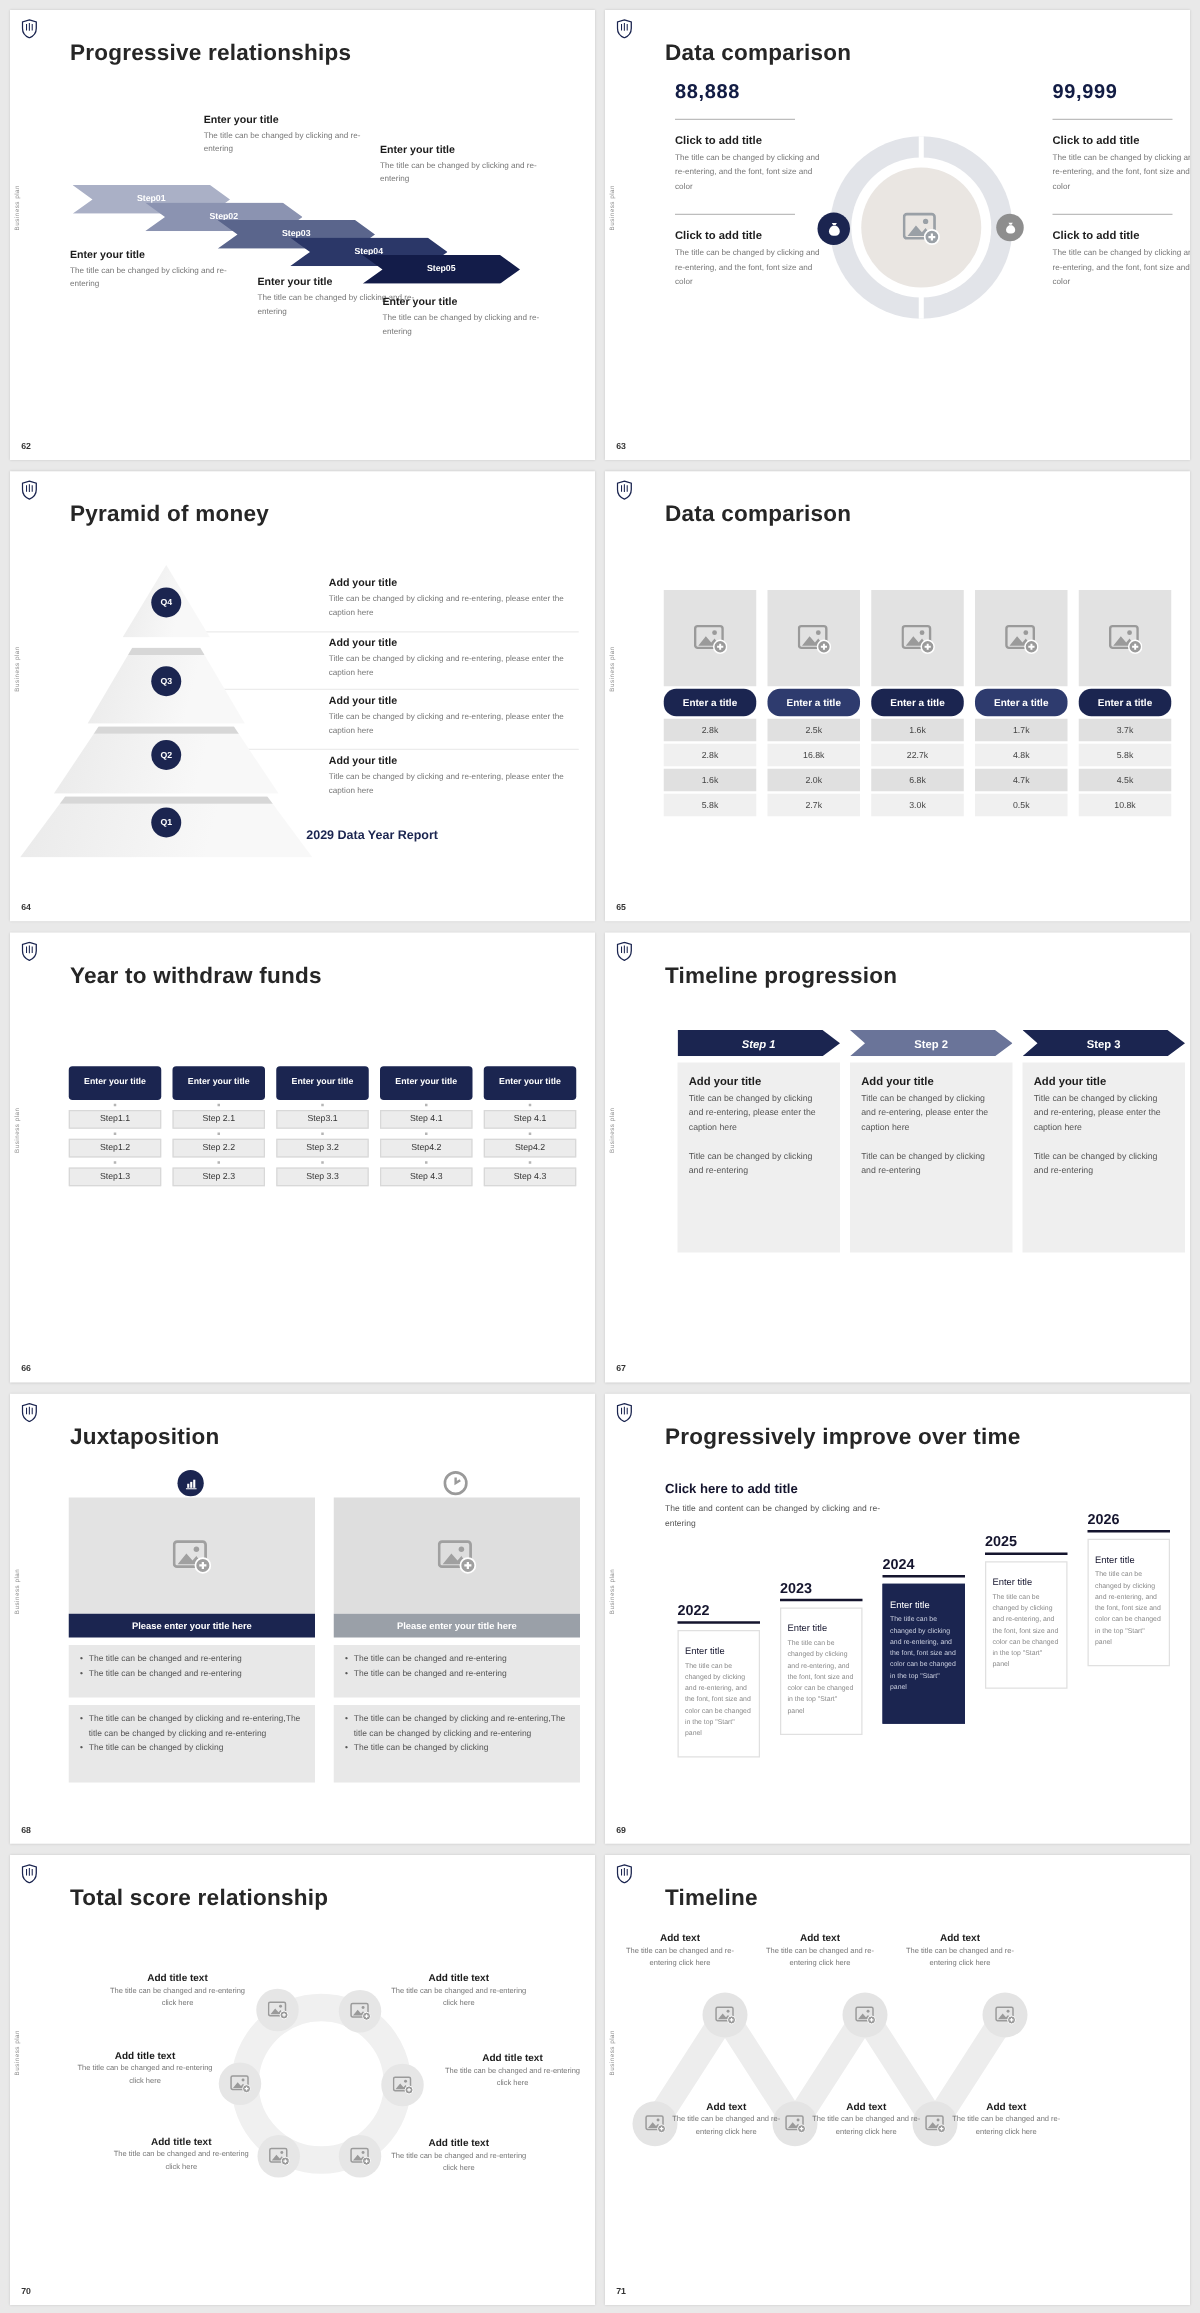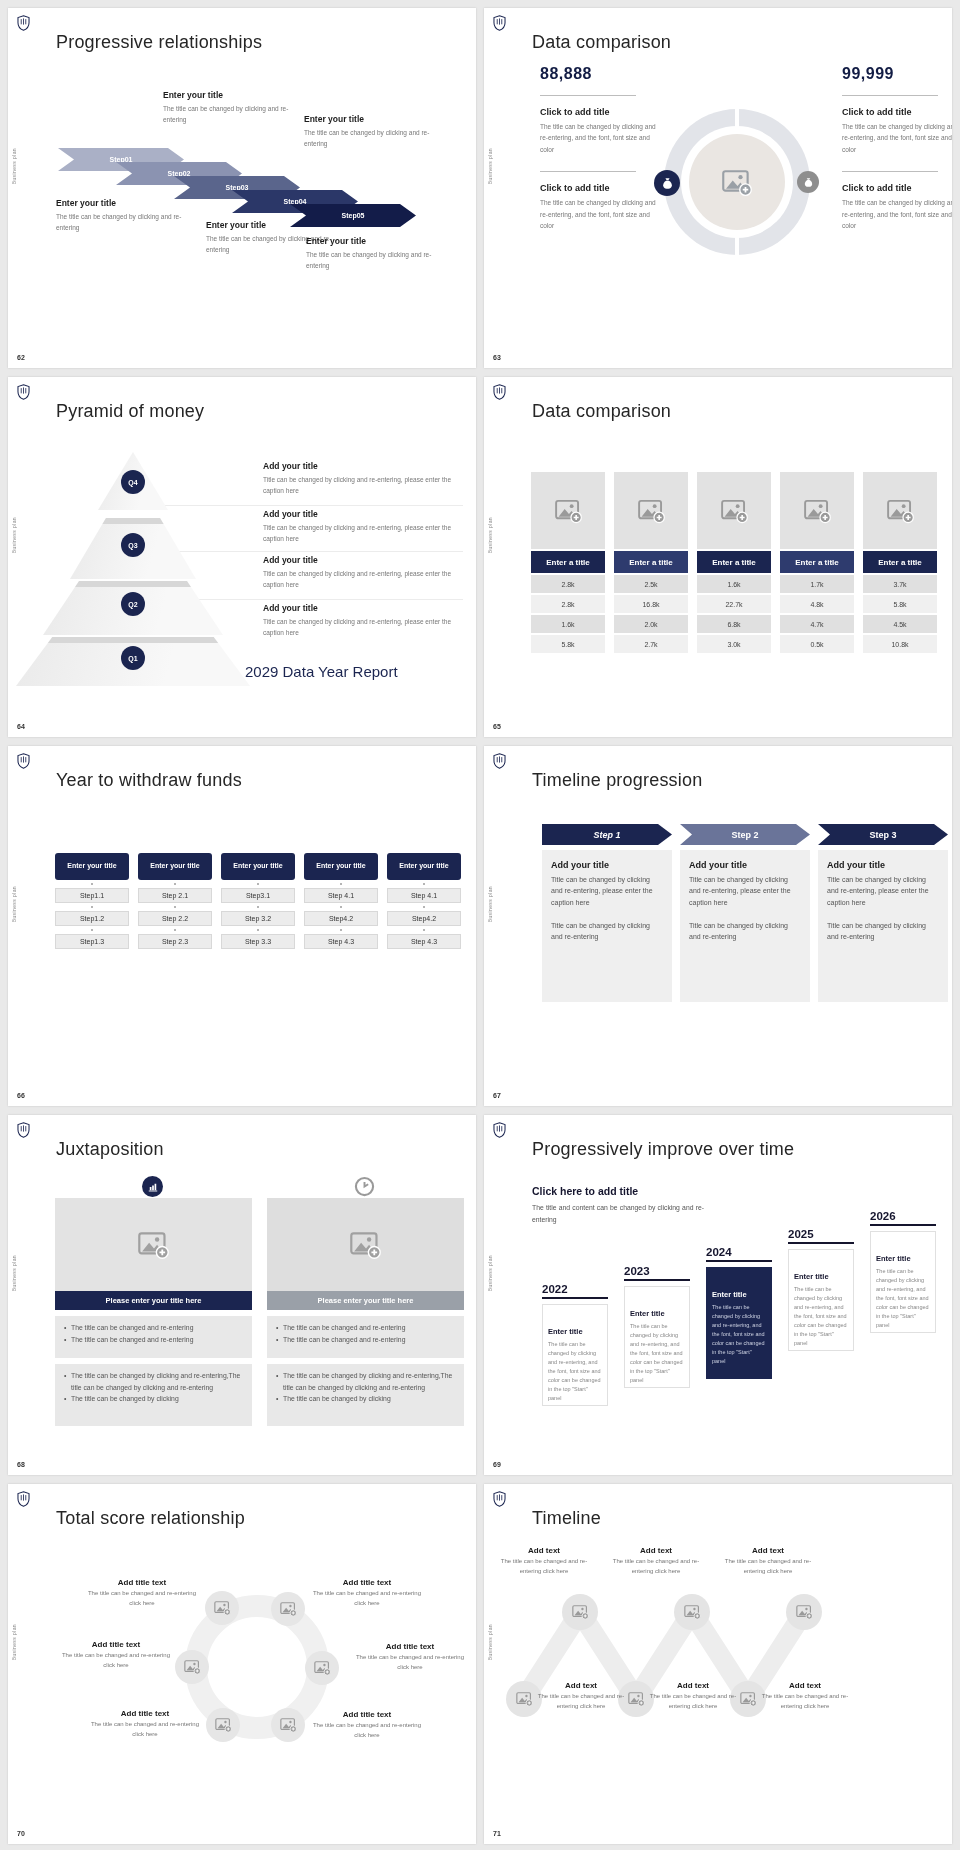--- a/index.html
+++ b/index.html
@@ -2,21 +2,21 @@
 <html><head>
 <meta charset="utf-8">
 <style>
   html,body{margin:0;padding:0;background:#e9e9e9;font-family:"Liberation Sans",sans-serif;}
   .grid{width:960px;padding:8px;box-sizing:border-box;display:grid;grid-template-columns:468px 468px;grid-auto-rows:360px;gap:9px 8px;}
   .slide{position:relative;background:#fff;overflow:hidden;box-shadow:0 0 2px rgba(0,0,0,.15);}
   .abs{position:absolute;}
   .logo{position:absolute;left:9px;top:7px;width:13px;height:16px;color:#1b2550;}
   .sside{position:absolute;left:3px;top:140px;font-size:5px;color:#8a8a8a;writing-mode:vertical-rl;transform:rotate(180deg);letter-spacing:.4px;}
   .snum{position:absolute;left:9px;bottom:7px;font-size:7px;font-weight:bold;color:#333;}
-  .stitle{position:absolute;left:48px;top:24px;margin:0;font-size:18px;font-weight:400;color:#262626;letter-spacing:.2px;}
+  .stitle{position:absolute;left:48px;top:24px;margin:0;font-size:18px;font-weight:700;color:#262626;letter-spacing:.2px;}
   .bt{font-weight:bold;font-size:8.5px;color:#1c1c1c;margin:0 0 3px;}
   .bb{font-size:6.5px;color:#777;line-height:1.75;}
   
   .chev{position:absolute;height:23px;width:126px;clip-path:polygon(0 0,calc(100% - 16px) 0,100% 50%,calc(100% - 16px) 100%,0 100%,16px 50%);color:#fff;font-size:7px;font-weight:bold;display:flex;align-items:center;justify-content:center;}
   .blk62{position:absolute;width:135px;}
   
   .col63{position:absolute;width:120px;}
   .bignum{font-size:16px;font-weight:bold;color:#121c44;letter-spacing:.5px;line-height:1;}
   .hr63{width:96px;height:1px;background:#bdbdbd;margin:13px 0 11px;}
   .cta{font-weight:bold;font-size:9px;color:#1d1d1d;margin:0 0 4px;}
@@ -28,21 +28,21 @@
   .bagc{position:absolute;border-radius:50%;display:flex;align-items:center;justify-content:center;color:#fff;}
   
   .pyr{position:absolute;background:linear-gradient(105deg,#eaeaea 0%,#f8f8f8 65%);}
   .pyr.bevel{border-top:6px solid #d7d7d7;}
   .qc{position:absolute;width:24px;height:24px;border-radius:50%;background:#1b2550;color:#fff;font-size:7px;font-weight:bold;display:flex;align-items:center;justify-content:center;}
   .sep64{position:absolute;left:140px;width:315px;height:1px;background:#ececec;}
   .item64{position:absolute;left:255px;width:200px;}
   
   .imgbox{position:absolute;width:74px;height:77px;background:#e2e2e2;display:flex;align-items:center;justify-content:center;color:#9a9a9a;}
   .tbl65{position:absolute;left:47px;top:174px;display:grid;grid-template-columns:repeat(5,74px);gap:2px 9px;}
-  .th65{height:22px;color:#fff;font-size:8px;font-weight:bold;display:flex;align-items:center;justify-content:center;background:#1b2550;}
+  .th65{height:22px;color:#fff;font-size:8px;font-weight:bold;display:flex;align-items:center;justify-content:center;background:#1b2550;border-radius:10px;}
   .th65.alt{background:#2e3b6e;}
   .td65{height:18px;font-size:7px;color:#444;display:flex;align-items:center;justify-content:center;background:#f0f0f0;}
   .td65.dk{background:#e0e0e0;}
   
   .col66{position:absolute;top:107px;width:74px;display:flex;flex-direction:column;align-items:center;}
   .hbox{width:74px;height:27px;background:#1b2550;border-radius:3px;color:#fff;font-size:7px;font-weight:bold;display:flex;align-items:center;justify-content:center;text-align:center;line-height:1.2;box-sizing:border-box;padding:1px 3px;}
   .dotc{width:2px;height:2px;background:#b5b5b5;margin:3px 0;}
   .cell66{width:74px;height:15px;background:#ececec;border:1px solid #d8d8d8;box-sizing:border-box;font-size:7px;color:#333;display:flex;align-items:center;justify-content:center;}
   .fn66{position:absolute;left:49px;top:228px;width:400px;font-size:8.5px;color:#3c3c3c;line-height:1.95;}
   
@@ -61,21 +61,21 @@
   .bul{font-size:6.8px;color:#555;line-height:1.7;padding-left:8px;position:relative;}
   .bul::before{content:"\2022";position:absolute;left:1px;}
   
   .sub69{position:absolute;left:48px;top:70px;margin:0;font-size:10.5px;font-weight:bold;color:#15152e;}
   .subb69{position:absolute;left:48px;top:87px;width:172px;font-size:6.8px;color:#555;line-height:1.7;text-align:justify;}
   .ycol{position:absolute;width:66px;}
   .yr{font-size:11.5px;font-weight:bold;color:#15152e;margin:0 0 2px;}
   .yline{width:66px;height:2px;background:#15152e;margin-bottom:5px;}
   .ycard{border:1px solid #e0e0e0;background:#fff;box-sizing:border-box;padding:6px 5px;height:102px;overflow:hidden;}
   .ycard.navy{background:#1b2550;border-color:#1b2550;height:112px;}
-  .et{font-weight:bold;font-size:7.5px;color:#15152e;margin:16px 0 4px;}
+  .et{font-weight:normal;font-size:7.5px;color:#15152e;margin:5px 0 4px;}
   .ycard.navy .et{color:#fff;}
   .yb{font-size:5.5px;color:#888;line-height:1.65;}
   .ycard.navy .yb{color:#cdd2e2;}
   
   .ring70{position:absolute;left:177px;top:111px;width:100px;height:100px;border:22px solid #f0f0f0;border-radius:50%;}
   .pcirc{position:absolute;width:34px;height:34px;border-radius:50%;background:#e6e6e6;display:flex;align-items:center;justify-content:center;color:#9a9a9a;}
   .blk70{position:absolute;width:118px;text-align:center;}
   .bt70{font-weight:bold;font-size:8px;color:#1c1c1c;margin:0 0 2px;}
   .bb70{font-size:6px;color:#777;line-height:1.65;}
   
@@ -234,21 +234,21 @@
       <div class="bb">Title can be changed by clicking and re-entering, please enter the caption here</div>
     </div>
     <div class="item64" style="top:178px">
       <p class="bt">Add your title</p>
       <div class="bb">Title can be changed by clicking and re-entering, please enter the caption here</div>
     </div>
     <div class="item64" style="top:226px">
       <p class="bt">Add your title</p>
       <div class="bb">Title can be changed by clicking and re-entering, please enter the caption here</div>
     </div>
-    <div class="abs" style="left:237px;top:286px;font-size:15px;font-weight:normal;color:#1b2550">2029 Data Year Report</div>
+    <div class="abs" style="left:237px;top:286px;font-size:10px;font-weight:bold;color:#1b2550">2029 Data Year Report</div>
     <div class="snum">64</div>
   </section>
 
   <section class="slide">
     <svg class="logo">
         <use href="#sym-shield"></use>
       </svg>
     <div class="sside">Business plan</div>
     <h2 class="stitle">Data comparison</h2>
     <div class="imgbox" style="left:47px;top:95px">

